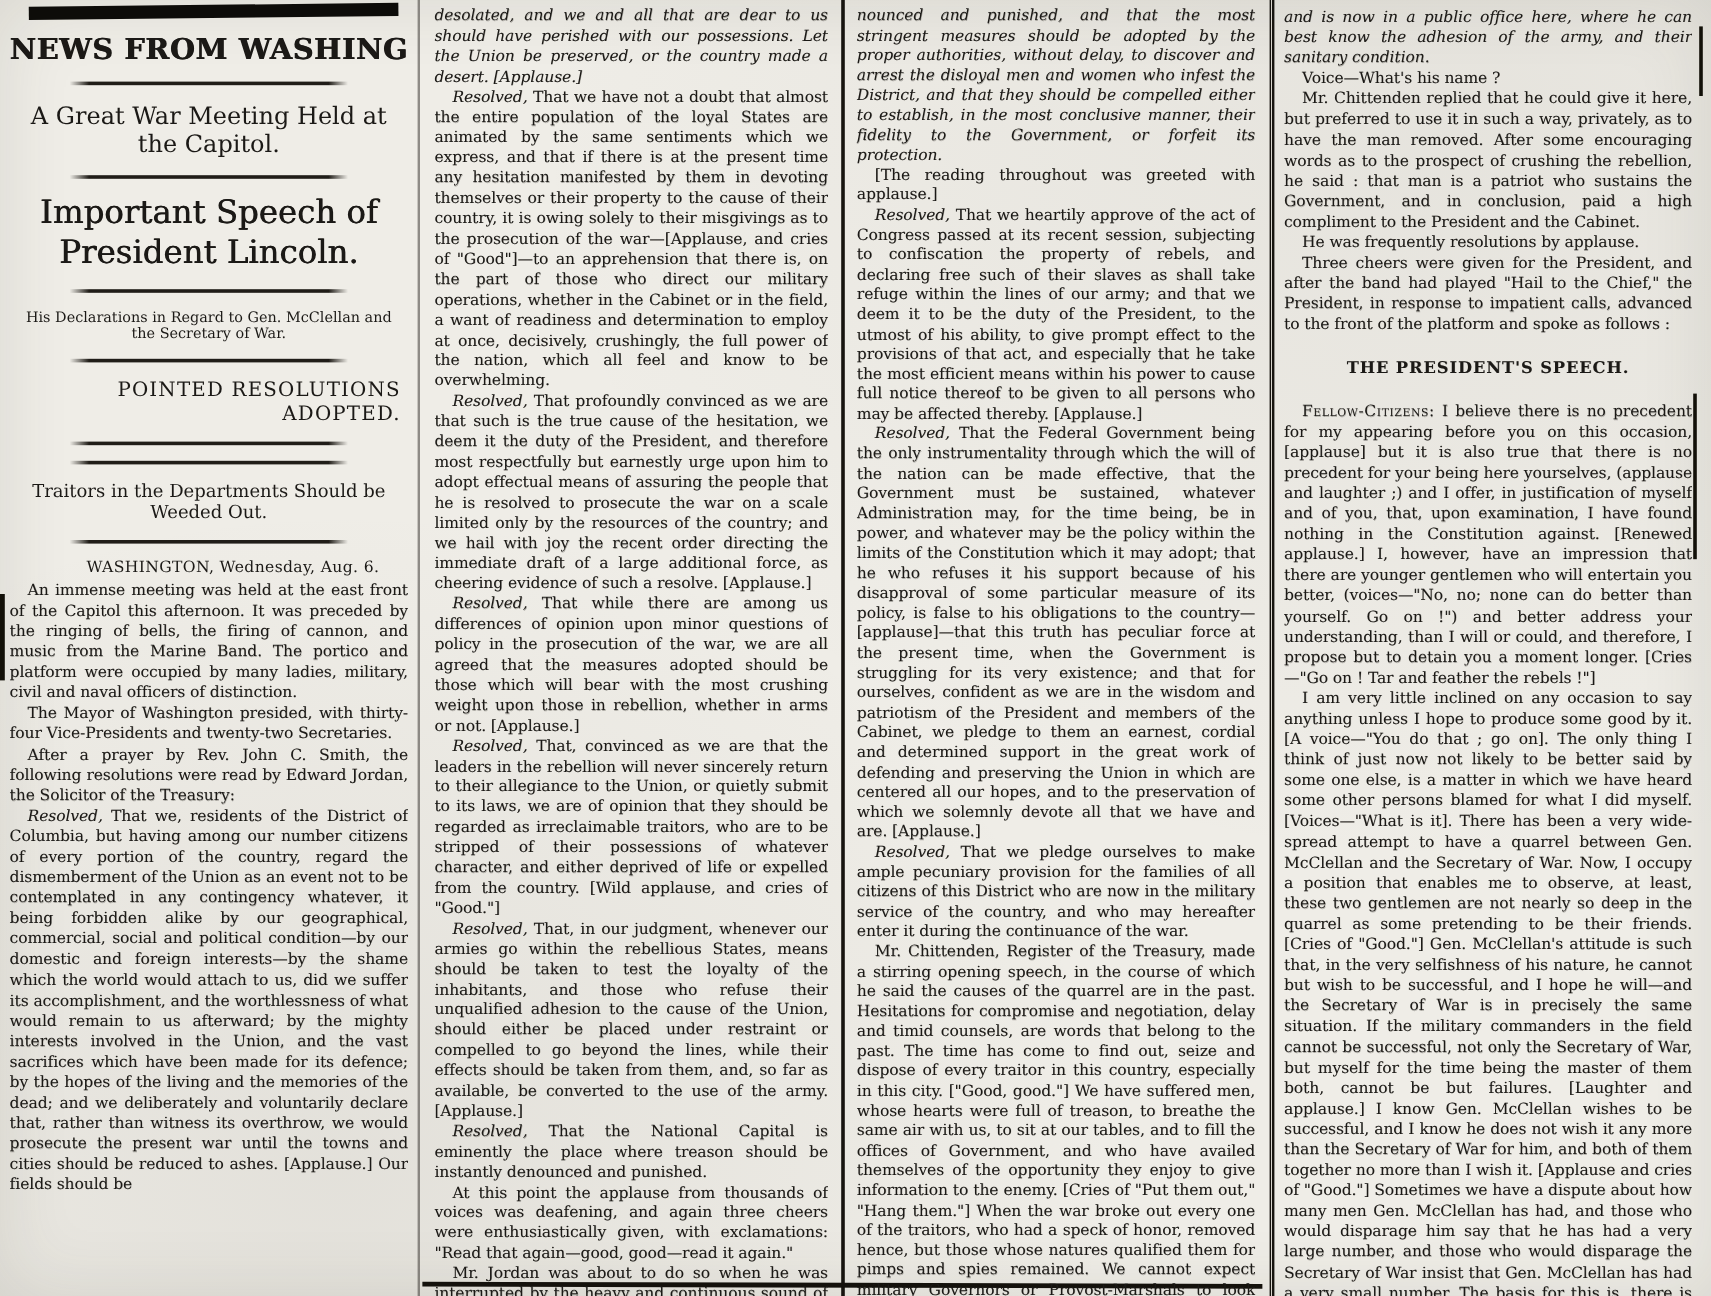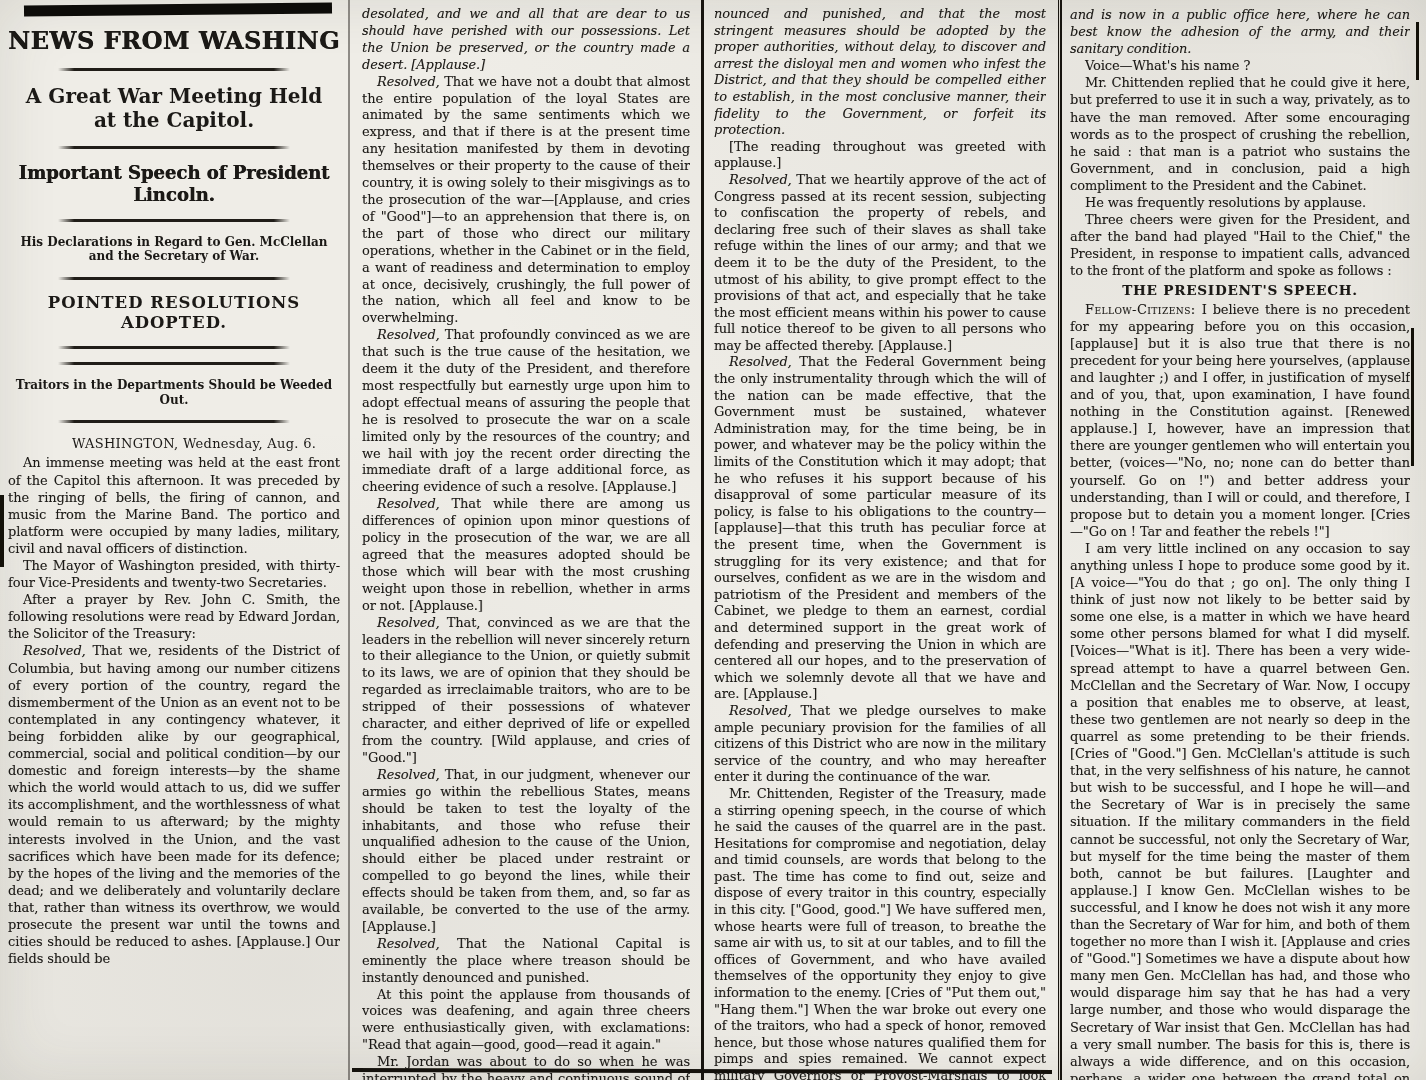--- a/index.html
+++ b/index.html
@@ -38,27 +38,27 @@
   .seg-c{left:0;top:495px;width:4px;height:72px;}
   .hrule-bottom{position:absolute;left:352px;top:1069px;width:700px;height:4px;background:#14110c;transform:rotate(0.15deg);}
 
   
   .ink-bar{position:absolute;left:24px;top:4px;width:308px;height:11px;background:#0d0c09;transform:rotate(-0.6deg);}
   .title{
     margin:26px 0 0 0;text-align:center;font-weight:bold;
     font-size:24px;letter-spacing:0.5px;white-space:nowrap;
     text-shadow:0.6px 0 0 currentColor;
   }
-  .head{margin:0 6px;text-align:center;font-weight:bold;line-height:1.22;}
+  .head{margin:0 6px;text-align:center;font-weight:normal;line-height:1.22;}
   .head-a{font-size:20px;}
-  .head-b{font-size:18px;text-shadow:0.5px 0 0 currentColor;}
+  .head-b{font-size:27px;text-shadow:0.5px 0 0 currentColor;}
   .head-c{font-size:12px;}
-  .head-d{font-size:16.5px;letter-spacing:1px;}
+  .head-d{font-size:16.5px;letter-spacing:1px;text-align:right;}
   .head-e{font-size:15.5px;}
-  .head-f{font-size:12px;}
+  .head-f{font-size:15px;}
   .rule{
     height:3px;width:232px;margin:13px auto;
     background:linear-gradient(90deg,transparent 0,#201d18 7%,#201d18 93%,transparent 100%);
   }
   .dateline{
     margin:8px 0 3px 0;text-align:left;padding-left:64px;
     font-size:13px;letter-spacing:0.3px;
   }
 
   
@@ -69,21 +69,21 @@
     text-shadow:0.35px 0.2px 0 rgba(25,22,18,0.30);
   }
   .col2 .body{line-height:16.9px;}
   .col3 .body{line-height:16.6px;}
   .para{margin:0;text-indent:15px;}
   .para.no-indent{text-indent:0;font-style:italic;}
   .lead-i{font-style:italic;}
   .lead-sc{font-variant:small-caps;letter-spacing:0.5px;}
   .speech-head{
     text-align:center;text-indent:0;font-weight:bold;
-    font-size:13.5px;letter-spacing:0.8px;margin:2px 0;
+    font-size:13.5px;letter-spacing:0.8px;margin:19px 0;
   }
 </style>
 </head>
 <body>
 
 <div class="page">
 
   <div class="ink-bar"></div>
   <div class="vrule vr1"></div>
   <div class="vrule vr2"></div>

